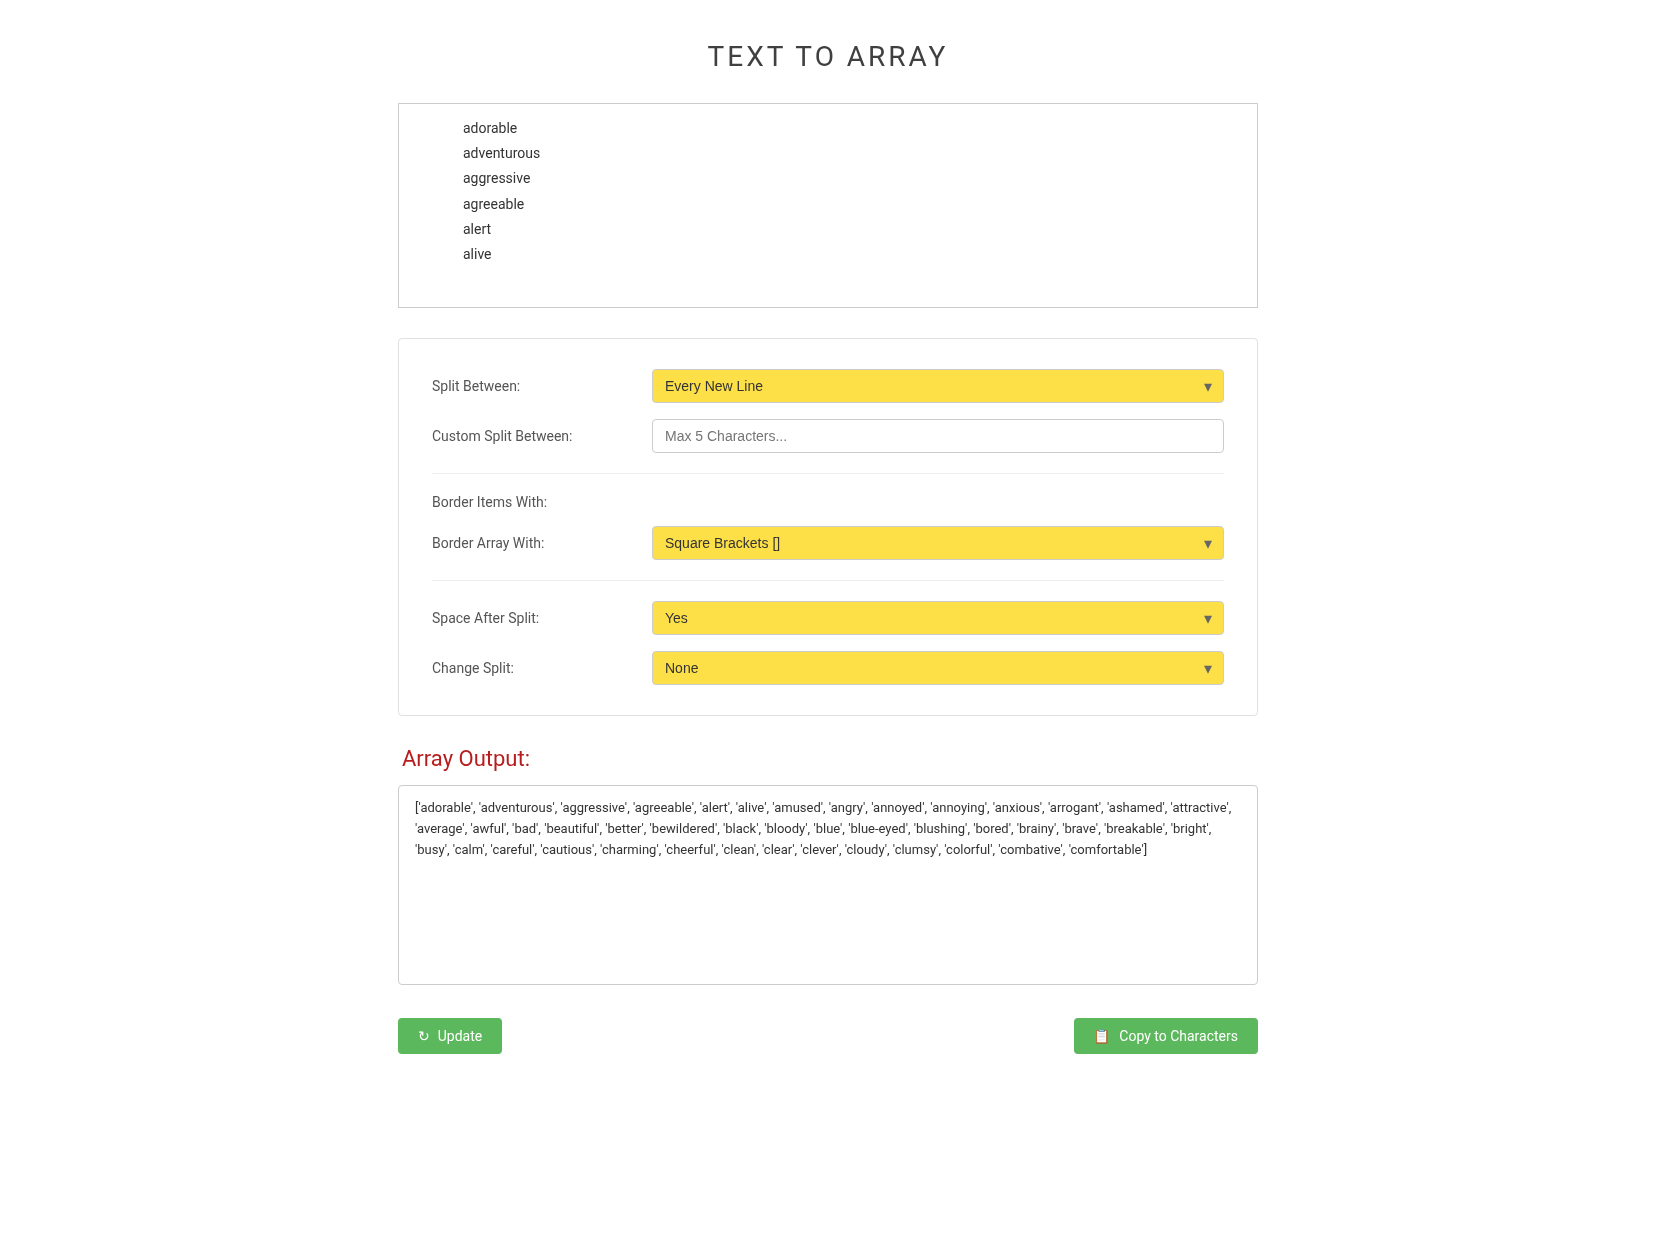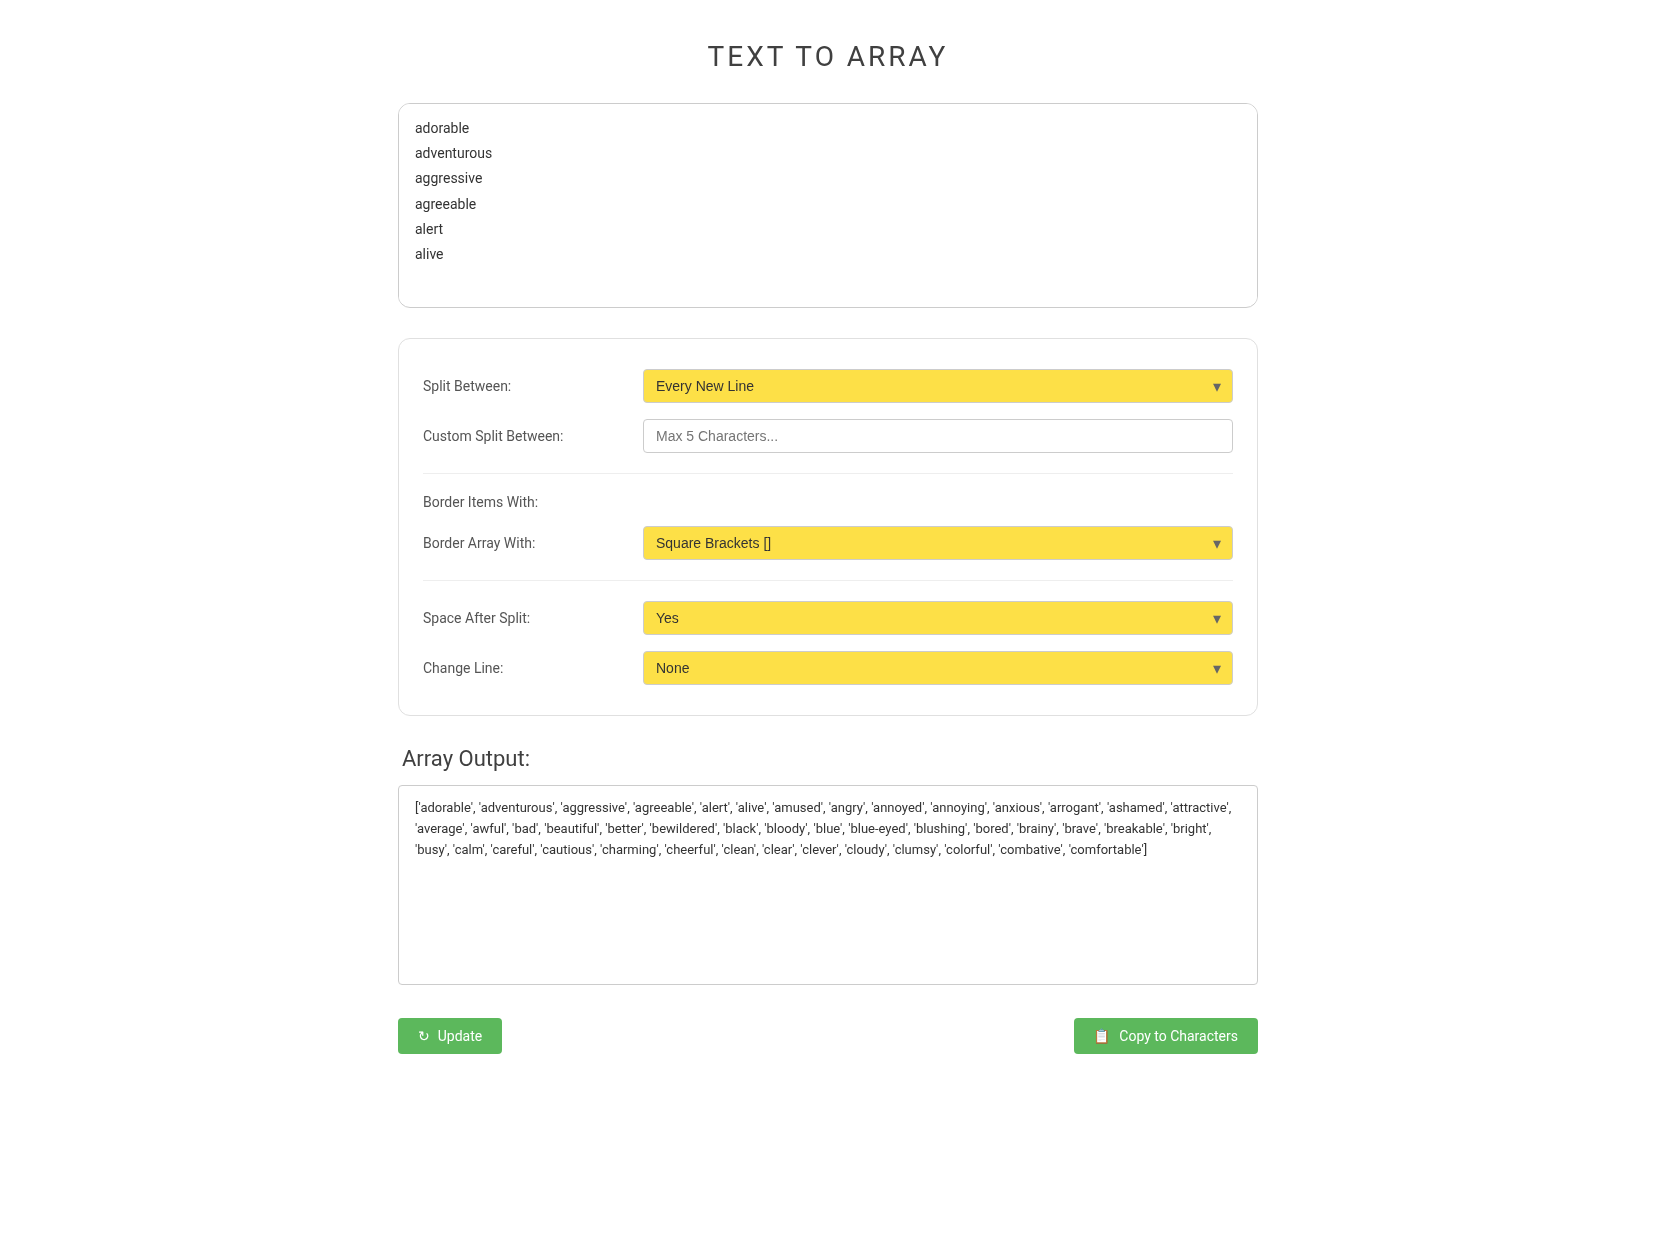--- a/index.html
+++ b/index.html
@@ -25,42 +25,43 @@
       text-align: center;
       font-size: 28px;
       font-weight: 400;
       letter-spacing: 3px;
       color: #404040;
       margin-bottom: 30px;
     }
 
     .input-section {
       border: 1px solid #ccc;
-      border-radius: 12px;
+      border-radius: 0;
       margin-bottom: 30px;
       overflow: hidden;
+      padding-left: 48px;
     }
 
     .text-input {
       width: 100%;
       height: 200px;
       border: none;
       outline: none;
       padding: 12px 16px;
       font-size: 14px;
       font-family: inherit;
       resize: none;
       color: #333;
       line-height: 1.8;
     }
 
     .options-section {
       border: 1px solid #e0e0e0;
-      border-radius: 12px;
-      padding: 30px 24px;
+      border-radius: 4px;
+      padding: 30px 33px;
       margin-bottom: 30px;
     }
 
     .option-row {
       display: flex;
       align-items: center;
       margin-bottom: 16px;
     }
 
     .option-row:last-child {
@@ -124,21 +125,21 @@
       margin: 20px 0;
     }
 
     .array-output-section {
       margin-bottom: 30px;
     }
 
     .array-output-title {
       font-size: 22px;
       font-weight: 400;
-      color: #404040;
+      color: #b91c1c;
       margin-bottom: 14px;
       padding-left: 4px;
     }
 
     .output-textarea {
       width: 100%;
       height: 200px;
       border: 1px solid #ccc;
       border-radius: 4px;
       padding: 12px 16px;
@@ -234,21 +235,21 @@
       <div class="option-label">Space After Split:</div>
       <div class="option-control">
         <div class="select-wrapper">
           <select>
           <option value="Yes">Yes</option><option value="No">No</option></select>
         </div>
       </div>
     </div>
 
     <div class="option-row">
-      <div class="option-label">Change Line:</div>
+      <div class="option-label">Change Split:</div>
       <div class="option-control">
         <div class="select-wrapper">
           <select>
           <option value="None">None</option><option value="Uppercase">Uppercase</option><option value="Lowercase">Lowercase</option><option value="Title Case">Title Case</option></select>
         </div>
       </div>
     </div>
 
   </div>
 

